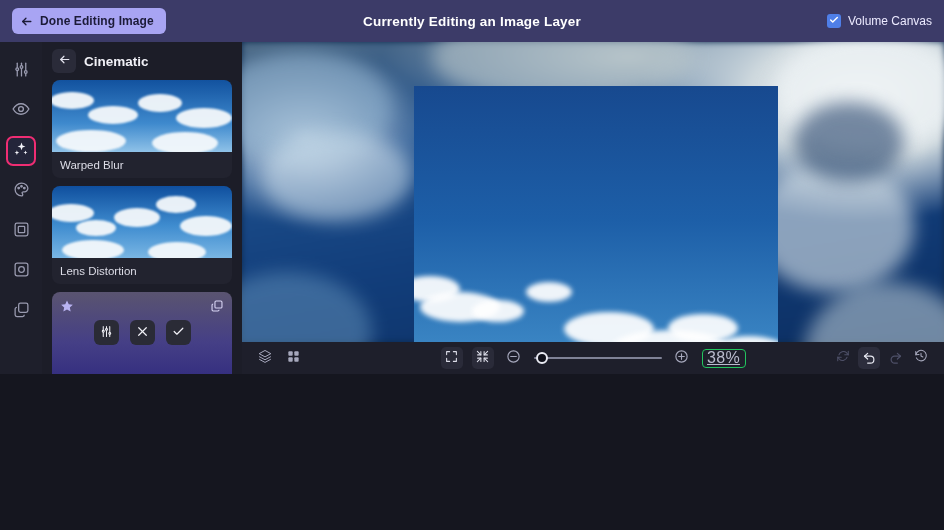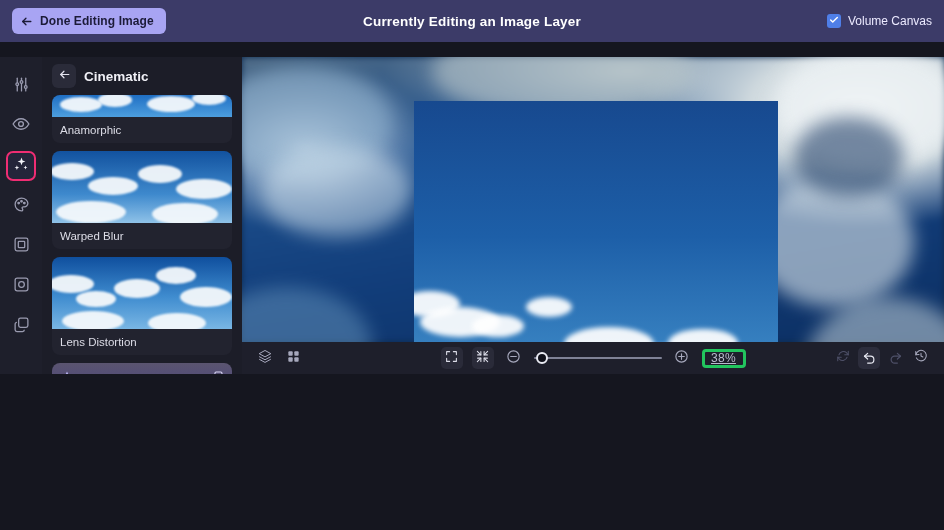--- a/index.html
+++ b/index.html
@@ -1,21 +1,21 @@
 <!DOCTYPE html>
 <html><head>
 <meta charset="utf-8">
 <style>
   * { box-sizing: border-box; margin: 0; padding: 0; }
   html, body {
     width: 944px; height: 530px; overflow: hidden;
     font-family: "Liberation Sans", sans-serif;
     background: #15161f;
   }
-  .app { position: relative; width: 944px; height: 374px; display: flex; flex-direction: column; gap: 15px; }
+  .app { position: relative; width: 944px; height: 374px; display: flex; flex-direction: column; }
 
   
   .topbar {
     height: 42px; flex: 0 0 42px; background: #3c3b68;
     display: flex; align-items: center; position: relative;
   }
   .done-btn {
     margin-left: 12px; height: 26px; padding: 0 12px 0 8px;
     background: #a8a4f3; color: #1c1b38; border: none; border-radius: 6px;
     display: flex; align-items: center; gap: 7px;
@@ -149,23 +149,23 @@
   .ib { width: 22px; height: 22px; border-radius: 5px; display: flex; align-items: center;
         justify-content: center; color: #a7a9bd; cursor: pointer; }
   .ib.dim { color: #4e5068; }
   .ib.hl { background: #2c2d3c; color: #e8e9f2; }
   .ib.sq { background: #2a2b39; color: #dcdde8; }
   .slider { width: 128px; height: 16px; position: relative; display: flex; align-items: center; cursor: pointer; }
   .slider .track { position: absolute; left: 0; right: 0; height: 2px; background: #7f8296; border-radius: 1px; }
   .slider .knob { position: absolute; left: 2px; width: 12px; height: 12px; border-radius: 50%;
     background: #0f101a; border: 2px solid #e9eaf2; }
   .zoomval {
-    min-width: 44px; height: 19px; border: 3px solid #22c55e; border-radius: 4px;
+    min-width: 44px; height: 19px; border: 1px solid #22c55e; border-radius: 4px;
     display: flex; align-items: center; justify-content: center;
-    color: #b9bbcd; font-size: 12px; letter-spacing: .3px; text-decoration: underline;
+    color: #b9bbcd; font-size: 16px; letter-spacing: .3px; text-decoration: underline;
   }
 </style>
 </head>
 <body>
 
 <div class="app">
 
   <div class="topbar">
     <button class="done-btn">
       <span>
@@ -270,29 +270,20 @@
                 <line x1="20" y1="12" x2="5" y2="12"></line>
                 <polyline points="11 18 5 12 11 6"></polyline>
               </svg>
           </span>
         </div>
         <div class="panel-title">Cinematic</div>
       </div>
 
       <div class="panel-list">
 
-        <div class="card clipped">
-          <div class="thumb sky-a">
-            <span class="cloud" style="left:8px;  top:2px;  width:42px; height:15px;"></span>
-            <span class="cloud" style="left:46px; top:-2px; width:34px; height:14px;"></span>
-            <span class="cloud" style="left:95px; top:1px;  width:48px; height:16px;"></span>
-            <span class="cloud" style="left:140px;top:-3px; width:34px; height:13px;"></span>
-          </div>
-          <div class="cap">Anamorphic</div>
-        </div>
 
         <div class="card">
           <div class="thumb sky-c">
             <span class="cloud" style="left:-2px; top:12px; width:44px; height:17px;"></span>
             <span class="cloud" style="left:36px; top:26px; width:50px; height:18px;"></span>
             <span class="cloud" style="left:86px; top:14px; width:44px; height:18px;"></span>
             <span class="cloud" style="left:124px;top:28px; width:56px; height:20px;"></span>
             <span class="cloud" style="left:4px;  top:50px; width:70px; height:22px;"></span>
             <span class="cloud" style="left:100px;top:52px; width:66px; height:22px;"></span>
           </div>

